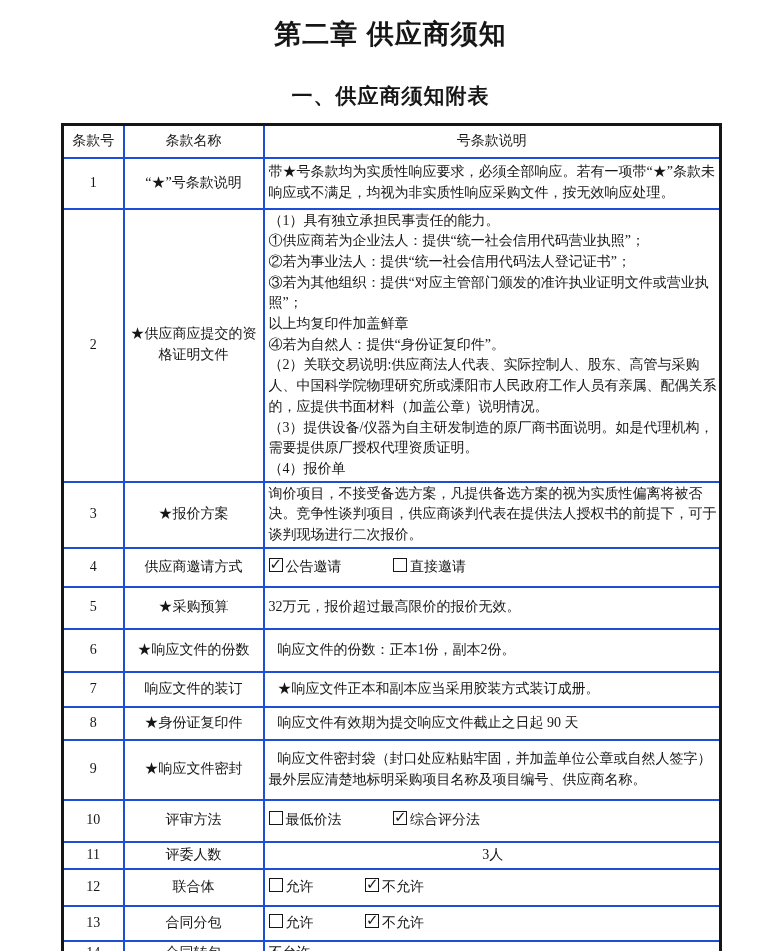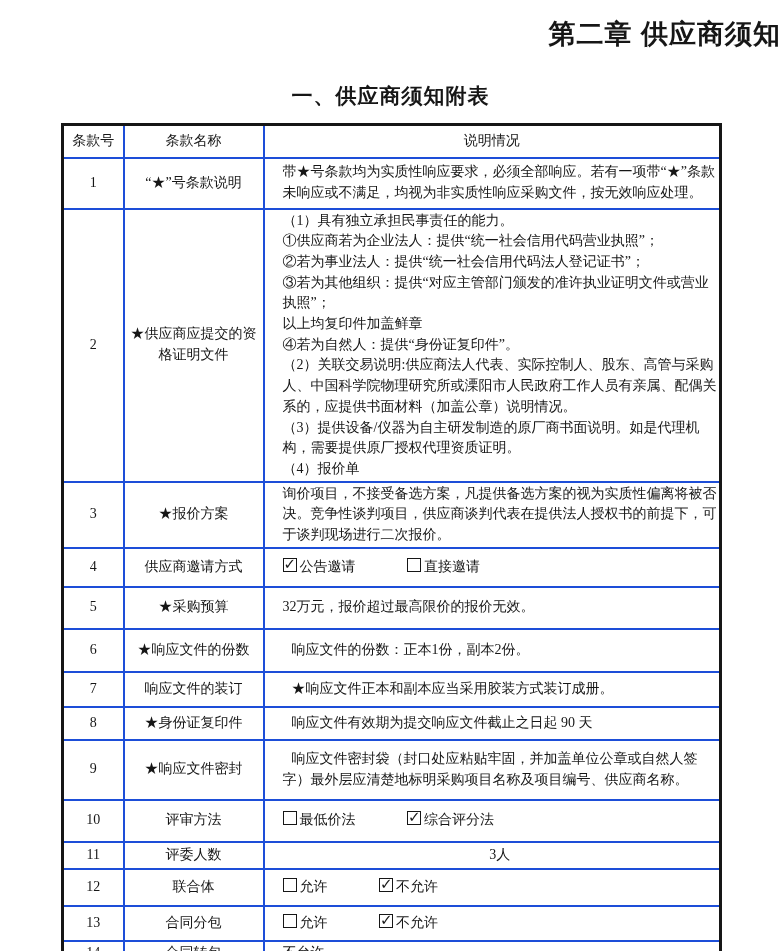--- a/index.html
+++ b/index.html
@@ -4,21 +4,21 @@
 <style>
   html,body{margin:0;padding:0;background:#ffffff;}
   body{
     width:781px;height:951px;
     font-family:"Liberation Serif","DejaVu Serif",serif;
     color:#161616;
     overflow:hidden;
   }
   .doc-title{
     margin:16px 0 0 0;
-    text-align:right;
+    text-align:center;
     font-family:"Liberation Sans","DejaVu Sans",sans-serif;
     font-weight:700;
     font-size:27px;
     letter-spacing:1px;
   }
   .doc-subtitle{
     margin:30px 0 13px 0;
     text-align:center;
     font-family:"Liberation Sans","DejaVu Sans",sans-serif;
     font-weight:700;
@@ -39,21 +39,21 @@
     border:2px solid #1d4ed8;
     font-weight:normal;
     font-size:14px;
     line-height:20.7px;
     vertical-align:middle;
     padding:1px 3px;
     overflow:hidden;
   }
   th{text-align:center;}
   td.no,td.name{text-align:center;}
-  td.desc{text-align:left;padding-left:18px;padding-right:2px;margin-top:28px;}
+  td.desc{text-align:left;padding-left:4px;padding-right:2px;margin-top:28px;}
   td.desc.pre{white-space:pre-line;}
   td.desc.indent{text-indent:9px;}
   td.desc.center{text-align:center;}
   tr.rh{height:33px;}
   tr.r1{height:51px;}
   tr.r2{height:270px;}
   tr.r3{height:65px;}
   tr.r4{height:39px;}
   tr.r5{height:42px;}
   tr.r6{height:43px;}
@@ -94,21 +94,21 @@
 <table class="notice">
   <colgroup>
       <col class="c-no">
       <col class="c-name">
       <col class="c-desc">
     </colgroup>
   <thead>
     <tr class="rh">
       <th>条款号</th>
       <th>条款名称</th>
-      <th>说明情况</th>
+      <th>号条款说明</th>
     </tr>
   </thead>
   <tbody>
     <tr class="r1">
       <td class="no">1</td>
       <td class="name">“★”号条款说明</td>
       <td class="desc pre">带★号条款均为实质性响应要求，必须全部响应。若有一项带“★”条款未响应或不满足，均视为非实质性响应采购文件，按无效响应处理。</td>
     </tr>
     <tr class="r2">
       <td class="no">2</td>

